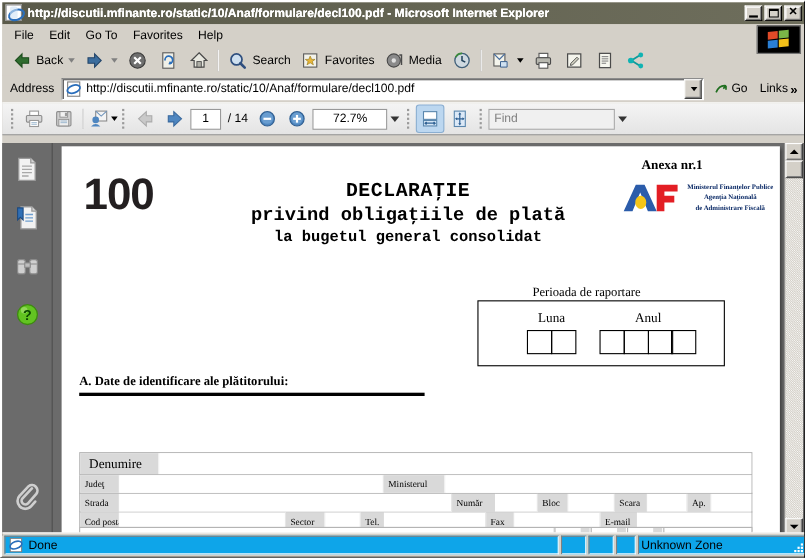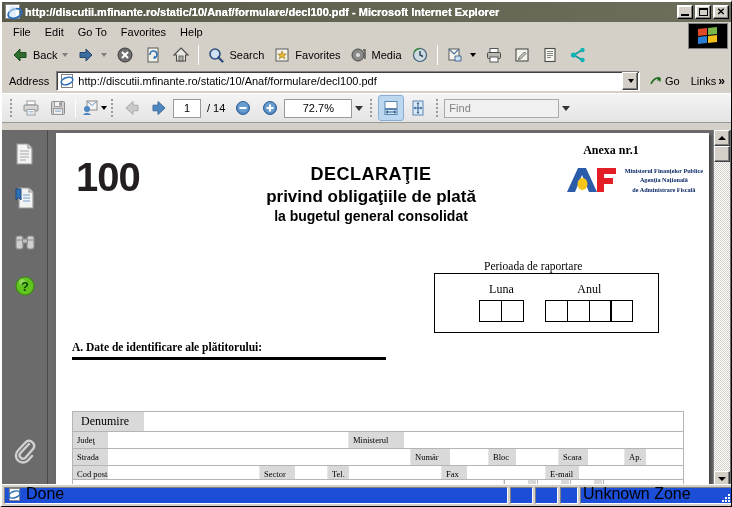--- a/index.html
+++ b/index.html
@@ -258,21 +258,21 @@
   .big100 {
     position: absolute; left: 20px; top: 22px;
     font-family: "Liberation Sans", sans-serif;
     font-size: 40px; font-weight: bold;
     letter-spacing: -1px;
     color: #231f20;
   }
   .decl-title {
     position: absolute; left: 150px; top: 30px;
     width: 330px; text-align: center;
-    font-family: Liberation Sans, sans-serif;
+    font-family: Liberation Mono, monospace;
     font-weight: bold;
     line-height: 1.28;
   }
   .decl-l1 { font-size: 18px; letter-spacing: .5px; }
   .decl-l2 { font-size: 17px; }
   .decl-l3 { font-size: 14px; text-align: center; }
 
   .anexa {
     position: absolute; right: 18px; top: 10px;
     font-family: "Liberation Serif", serif;
@@ -411,24 +411,24 @@
     background: #d4d0c8;
     display: flex; align-items: center;
     padding: 2px 2px;
     gap: 2px;
     border-top: 1px solid #fff;
   }
   .sb-pane {
     height: 17px;
     border: 1px solid #808080;
     border-right-color: #fff; border-bottom-color: #fff;
-    display: flex; align-items: flex-end;
+    display: flex; align-items: center;
     padding: 0 2px;
-    font-size: 16px; color: #000;
-    background: #1d4ed8;
+    font-size: 11px; color: #000;
+    background: #0ea5e9;
     gap: 3px;
   }
   .sb-main { flex: 1 1 auto; }
   .sb-sm { width: 23px; }
   .sb-zone { width: 152px; position: relative; }
   .grip-corner {
     position: absolute; right: 1px; bottom: 1px;
     width: 12px; height: 12px;
   }
   .grip-corner i { position:absolute; background:#fff; width:2px; height:2px; }

